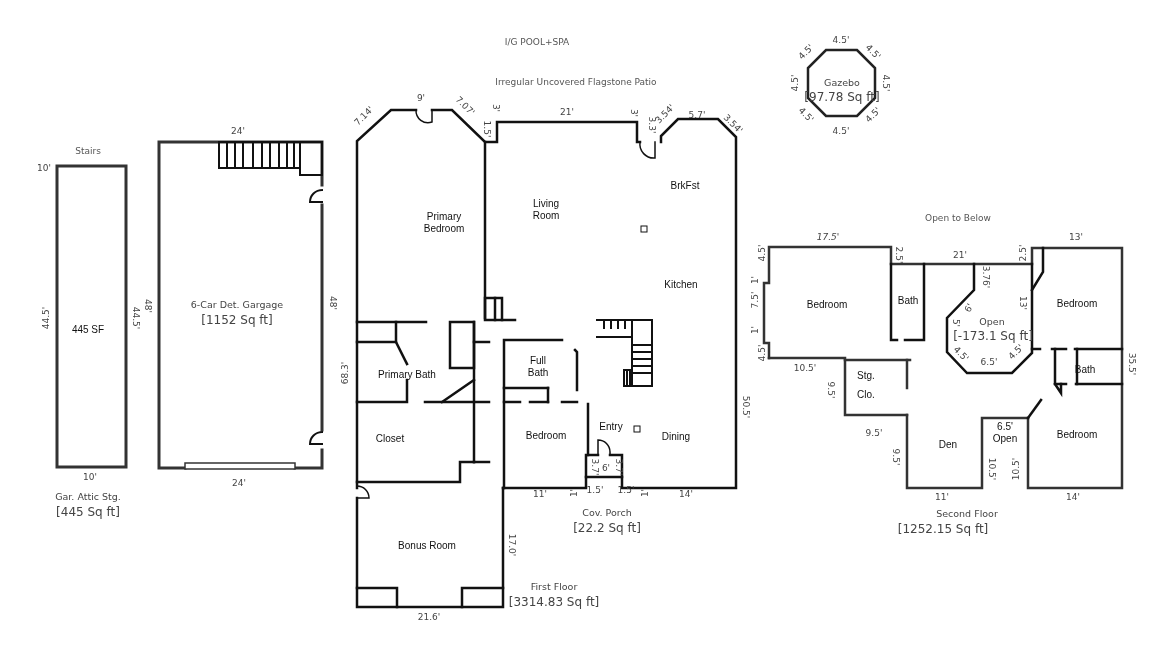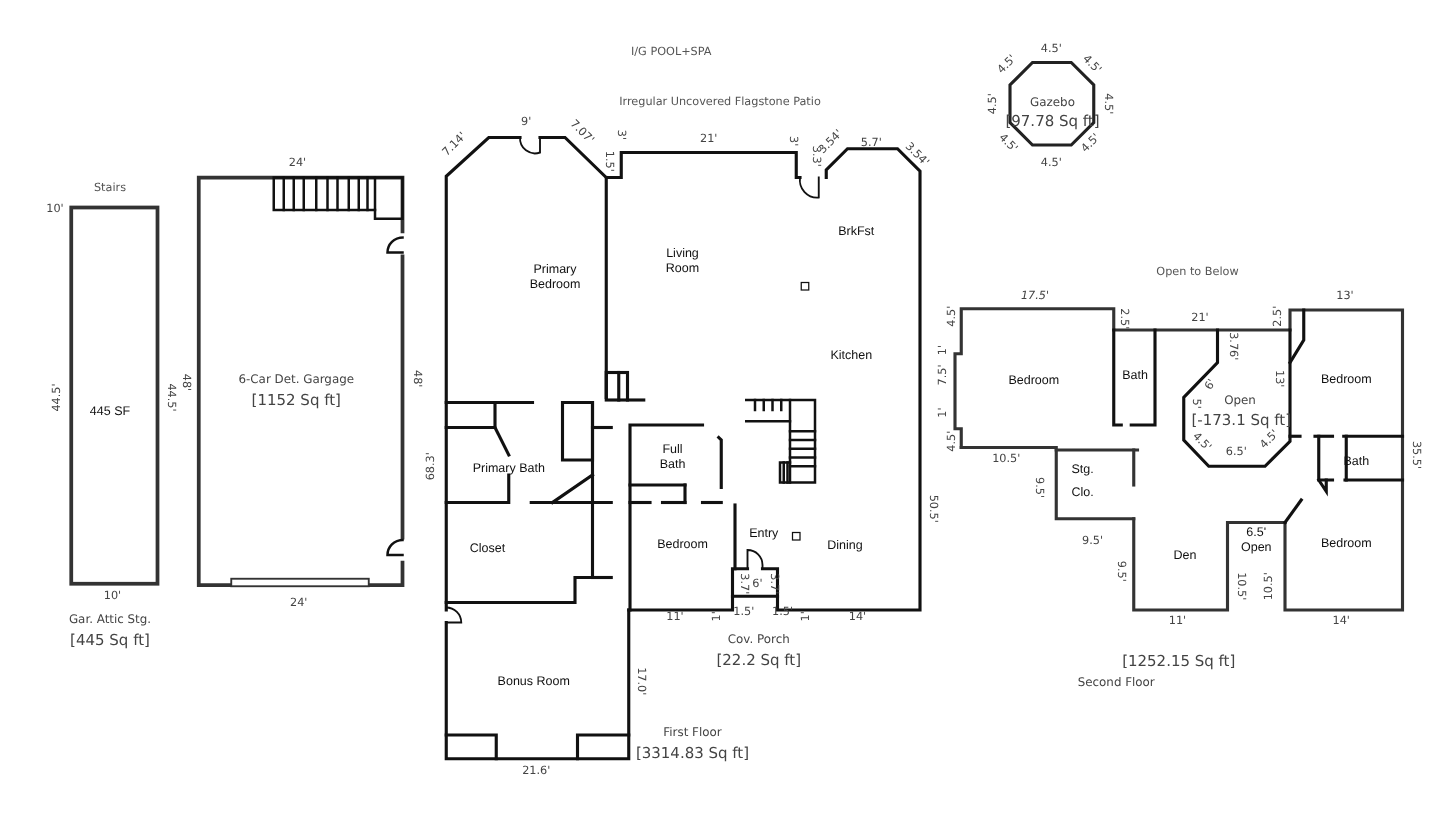--- a/index.html
+++ b/index.html
@@ -245,14 +245,14 @@
 <div class="lbl dim" style="left:805px;top:368px;">10.5'</div>
 <div class="lbl dim rot90" style="left:831px;top:390px;">9.5'</div>
 <div class="lbl dim" style="left:874px;top:433px;">9.5'</div>
 <div class="lbl dim rot90" style="left:896px;top:457px;">9.5'</div>
 <div class="lbl dim rot90" style="left:1132px;top:364px;">35.5'</div>
 <div class="lbl dim rot90" style="left:992px;top:469px;">10.5'</div>
 <div class="lbl dim rotm90" style="left:1016px;top:469px;">10.5'</div>
 <div class="lbl dim" style="left:942px;top:497px;">11'</div>
 <div class="lbl dim" style="left:1073px;top:497px;">14'</div>
 
-<div class="lbl title" style="left:893px;top:514px;margin-top:33px;">Second Floor</div>
+<div class="lbl title" style="left:967px;top:514px;">Second Floor</div>
 <div class="lbl area" style="left:943px;top:530px;">[1252.15 Sq ft]</div>
 
 </body></html>

